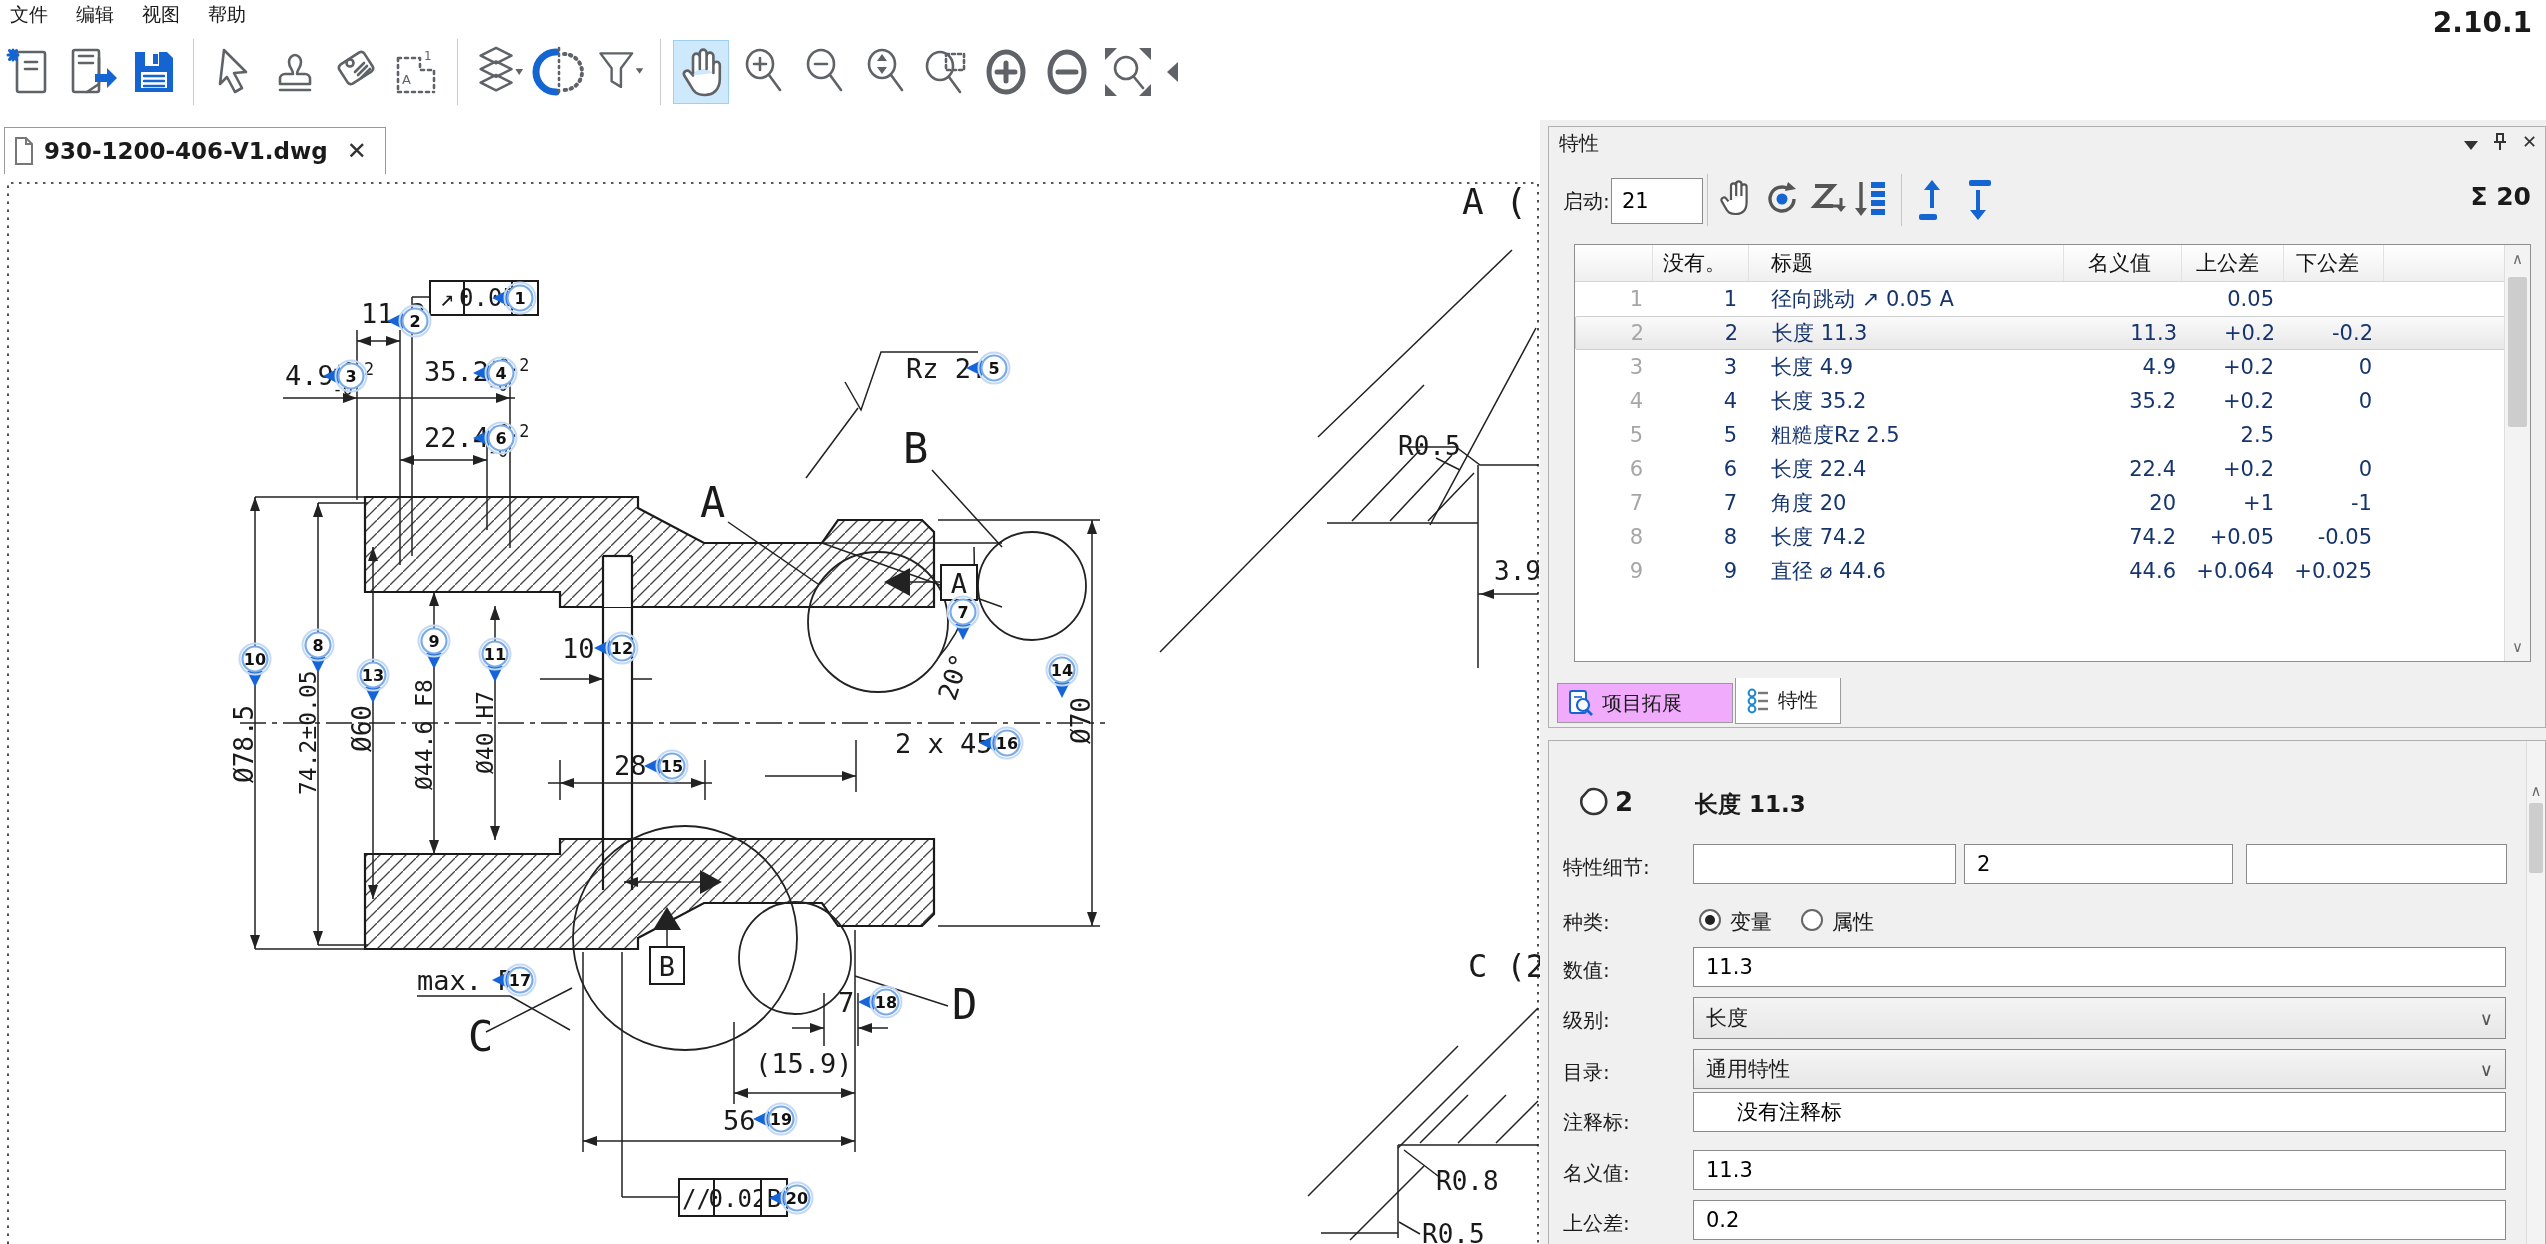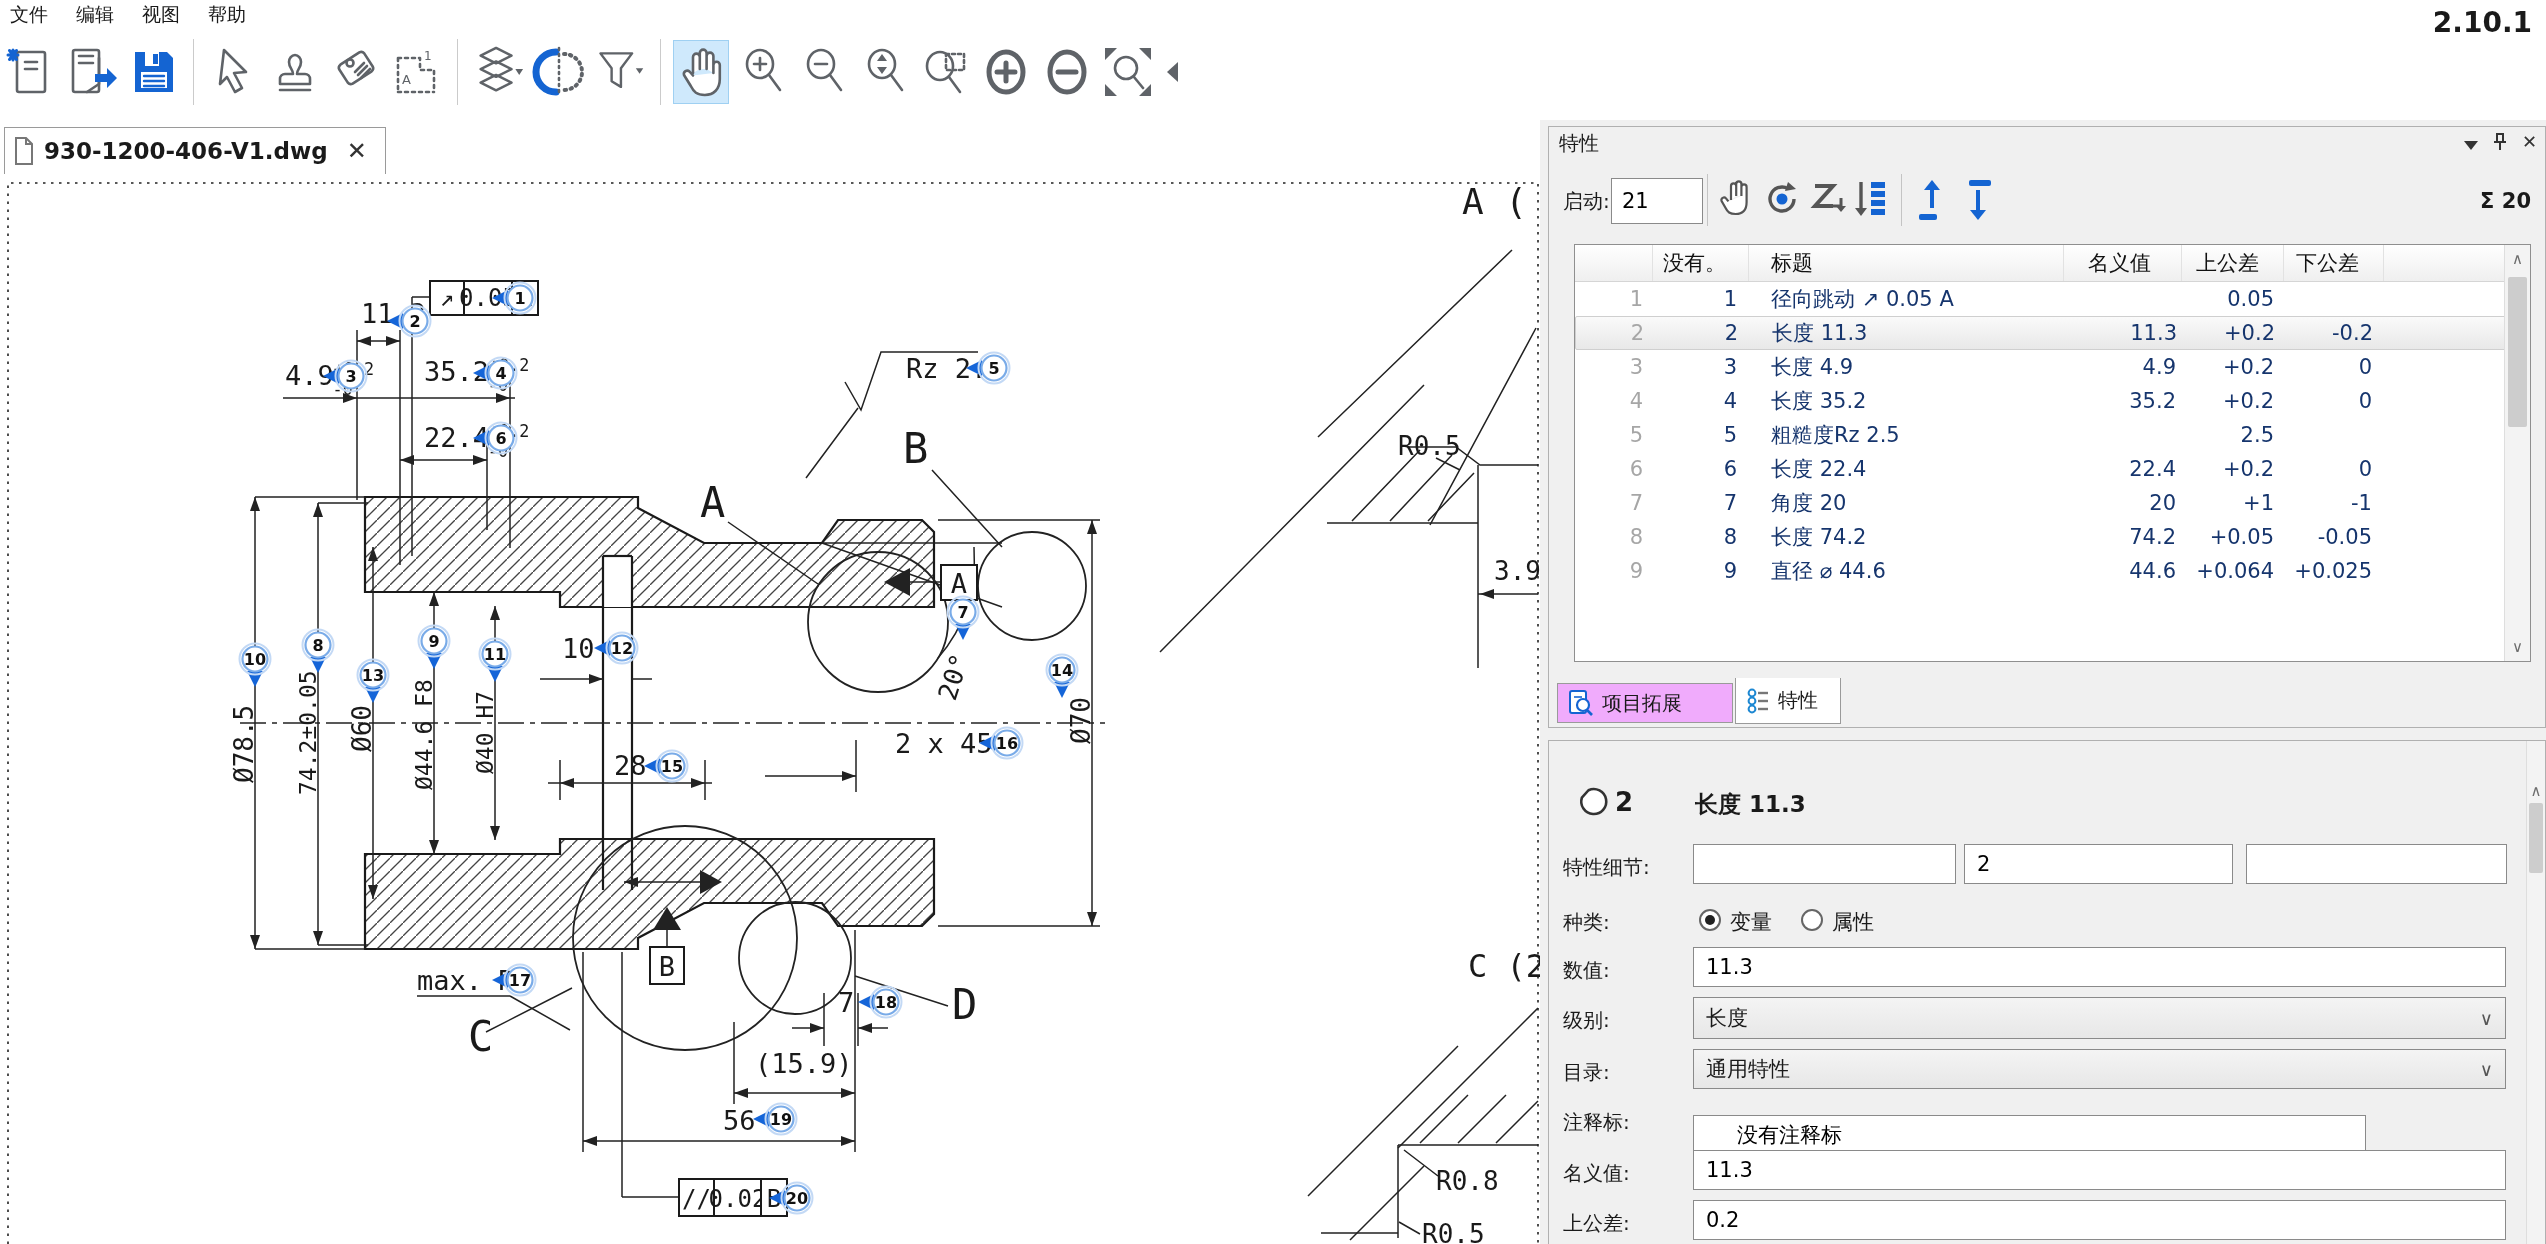--- a/index.html
+++ b/index.html
@@ -30,21 +30,21 @@
   .pctrl{position:absolute;top:4px;right:8px;display:flex;gap:14px;align-items:center;color:#333;font-size:18px;}
   .tri-down{width:0;height:0;border-left:7px solid transparent;border-right:7px solid transparent;border-top:9px solid #333;margin-top:8px;}
   #panel-props{left:1548px;top:126px;width:996px;height:600px;}
   #panel-details{left:1548px;top:740px;width:996px;height:504px;}
   
   #startrow{left:0;top:39px;width:996px;height:70px;position:absolute;}
   #start-label{position:absolute;left:14px;top:22px;font-size:20px;}
   #start-input{position:absolute;left:62px;top:12px;width:78px;height:42px;border:1px solid #8a8a8a;background:#fff;font-size:21px;padding-left:10px;font-family:inherit;}
   .vsep{position:absolute;top:8px;width:1px;height:52px;background:#c4c4c4;}
   .mini{position:absolute;top:10px;width:42px;height:46px;}
-  #sigma{position:absolute;right:14px;top:23px;font-size:21px;font-weight:bold;}
+  #sigma{position:absolute;right:14px;top:16px;font-size:25px;font-weight:bold;}
   
   #chartable{left:25px;top:117px;width:955px;height:416px;position:absolute;background:#fff;border:1px solid #8f8f8f;font-size:21px;overflow:hidden;}
   #thead{display:flex;height:36px;background:linear-gradient(#ffffff,#efefef);border-bottom:1px solid #d5d5d5;align-items:center;color:#111;}
   .hc{border-right:1px solid #e2e2e2;height:36px;display:flex;align-items:center;justify-content:center;box-sizing:border-box;}
   .trow{display:flex;height:34px;align-items:center;color:#16356d;box-sizing:border-box;}
   .trow.sel{background:linear-gradient(#fafafa,#e8e8e8);border:1px solid #cfcfcf;border-radius:2px;}
   .c-idx{width:78px;text-align:right;padding-right:10px;color:#a6a6a6;box-sizing:border-box;}
   .c-no{width:96px;text-align:right;padding-right:12px;box-sizing:border-box;}
   .c-title{width:315px;padding-left:22px;text-align:left;box-sizing:border-box;}
   .c-nom{width:118px;text-align:right;padding-right:6px;box-sizing:border-box;}
@@ -695,21 +695,21 @@
     <span class="chev">∨</span>
   </div>
 
   <span class="frow-label" style="top:318px">目录:</span>
   <div class="fcombo" style="top:308px;width:813px;height:40px">
     <span>通用特性</span>
     <span class="chev">∨</span>
   </div>
 
   <span class="frow-label" style="top:368px">注释标:</span>
-  <input class="finput" style="top: 374px; width: 673px; padding-left: 43px;" value="没有注释标">
+  <input class="finput" style="top: 351px; width: 813px; padding-left: 43px;" value="没有注释标">
 
   <span class="frow-label" style="top:419px">名义值:</span>
   <input class="finput" style="top: 409px; width: 813px;" value="11.3">
 
   <span class="frow-label" style="top:469px">上公差:</span>
   <input class="finput" style="top: 459px; width: 813px;" value="0.2">
 
   <div class="sbar" style="width:18px">
     <div class="sarr" style="top:36px;width:18px">∧</div>
     <div class="sthumb" style="top:62px;height:70px;left:2px;width:14px"></div>

